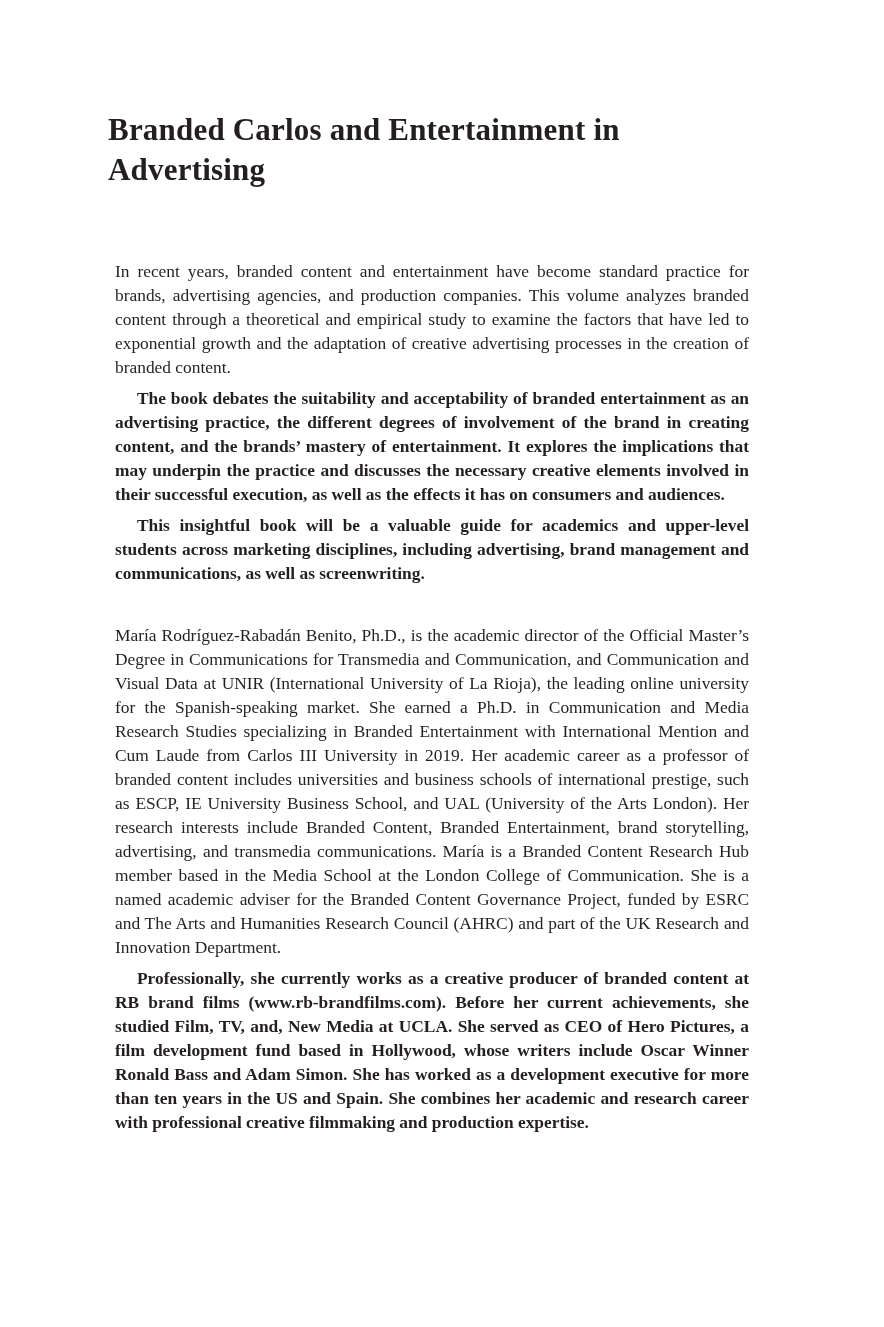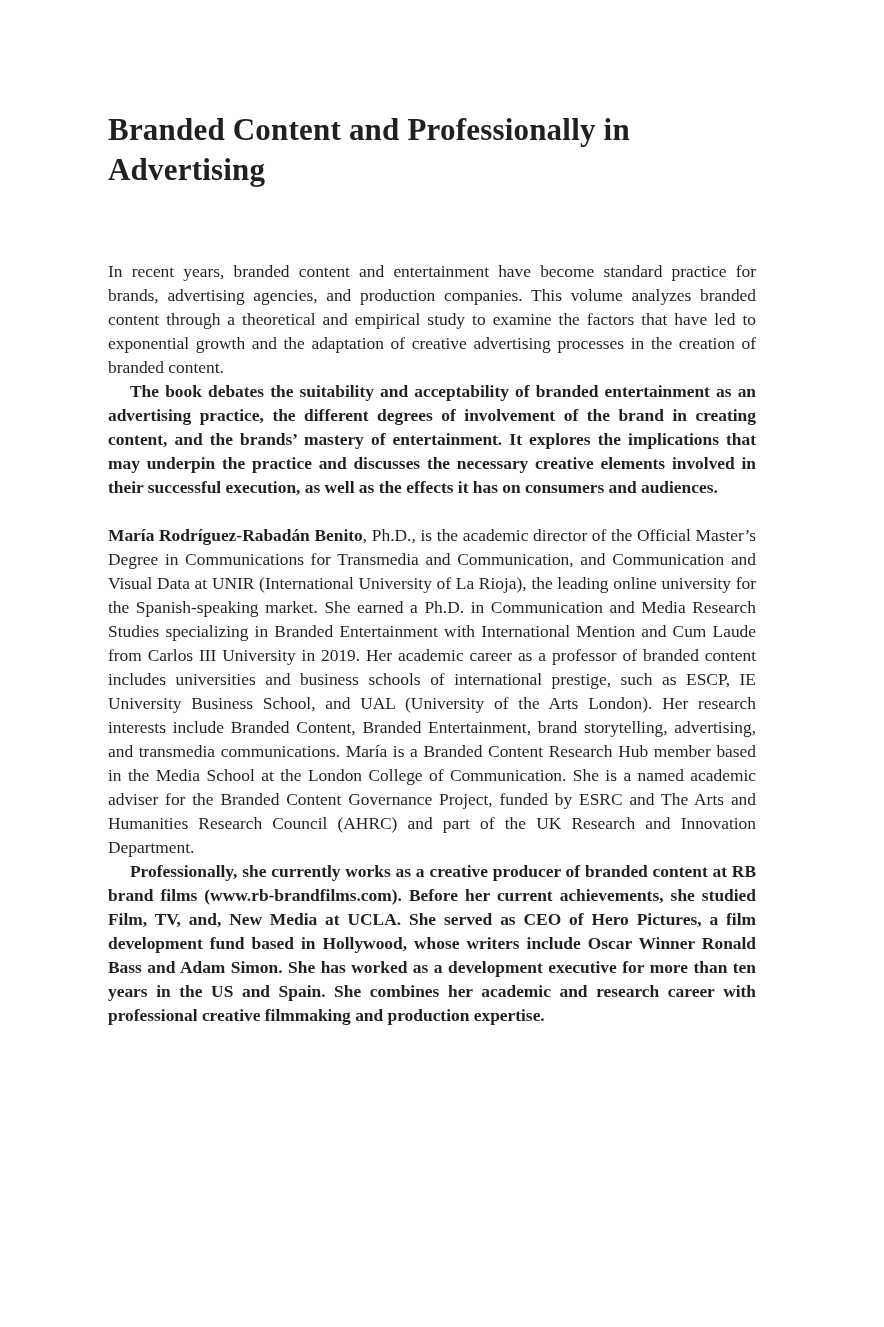--- a/index.html
+++ b/index.html
@@ -7,33 +7,34 @@
     .page {
       position: absolute; left: 108px; top: 110px; width: 648px;
       color: #231f20;
       font-family: "Liberation Serif", "DejaVu Serif", serif;
     }
     .title {
       font-weight: bold; font-size: 31px; line-height: 40px;
       margin: 0; letter-spacing: 0.2px;
     }
     .body { margin-top: 69px; font-size: 17.4px; line-height: 24px; }
-    .para { margin: 0; text-align: justify; text-align-last: left; }
+    .para { margin: 7px; text-align: justify; text-align-last: left; }
     .indent { text-indent: 22px; font-weight: bold; }
     .gap { height: 24px; }
-    .bold { font-weight: bold; }
+    .bold { font-weight: normal; }
   </style>
 </head>
 <body>
 
 <div class="page">
-  <h1 class="title">Branded Content and Professionally in Advertising</h1>
+  <h1 class="title">Branded Carlos and Entertainment in Advertising</h1>
 
   <div class="body">
     <p class="para">In recent years, branded content and entertainment have become standard practice for brands, advertising agencies, and production companies. This volume analyzes branded content through a theoretical and empirical study to examine the factors that have led to exponential growth and the adaptation of creative advertising processes in the creation of branded content.</p>
     <p class="para indent">The book debates the suitability and acceptability of branded entertainment as an advertising practice, the different degrees of involvement of the brand in creating content, and the brands’ mastery of entertainment. It explores the implications that may underpin the practice and discusses the necessary creative elements involved in their successful execution, as well as the effects it has on consumers and audiences.</p>
+    <p class="para indent">This insightful book will be a valuable guide for academics and upper-level students across marketing disciplines, including advertising, brand management and communications, as well as screenwriting.</p>
 
     <div class="gap"></div>
 
     <p class="para"><span class="bold">María Rodríguez-Rabadán Benito</span><span>, Ph.D., is the academic director of the Official Master’s Degree in Communications for Transmedia and Communication, and Communication and Visual Data at UNIR (International University of La Rioja), the leading online university for the Spanish-speaking market. She earned a Ph.D. in Communication and Media Research Studies specializing in Branded Entertainment with International Mention and Cum Laude from Carlos III University in 2019. Her academic career as a professor of branded content includes universities and business schools of international prestige, such as ESCP, IE University Business School, and UAL (University of the Arts London). Her research interests include Branded Content, Branded Entertainment, brand storytelling, advertising, and transmedia communications. María is a Branded Content Research Hub member based in the Media School at the London College of Communication. She is a named academic adviser for the Branded Content Governance Project, funded by ESRC and The Arts and Humanities Research Council (AHRC) and part of the UK Research and Innovation Department.</span></p>
     <p class="para indent">Professionally, she currently works as a creative producer of branded content at RB brand films (www.rb-brandfilms.com). Before her current achievements, she studied Film, TV, and, New Media at UCLA. She served as CEO of Hero Pictures, a film development fund based in Hollywood, whose writers include Oscar Winner Ronald Bass and Adam Simon. She has worked as a development executive for more than ten years in the US and Spain. She combines her academic and research career with professional creative filmmaking and production expertise.</p>
   </div>
 </div>
 
 </body></html>

